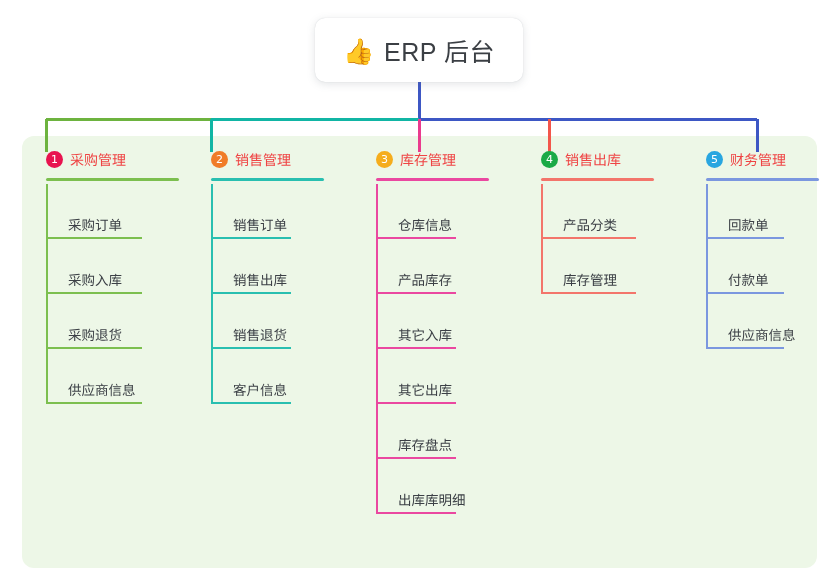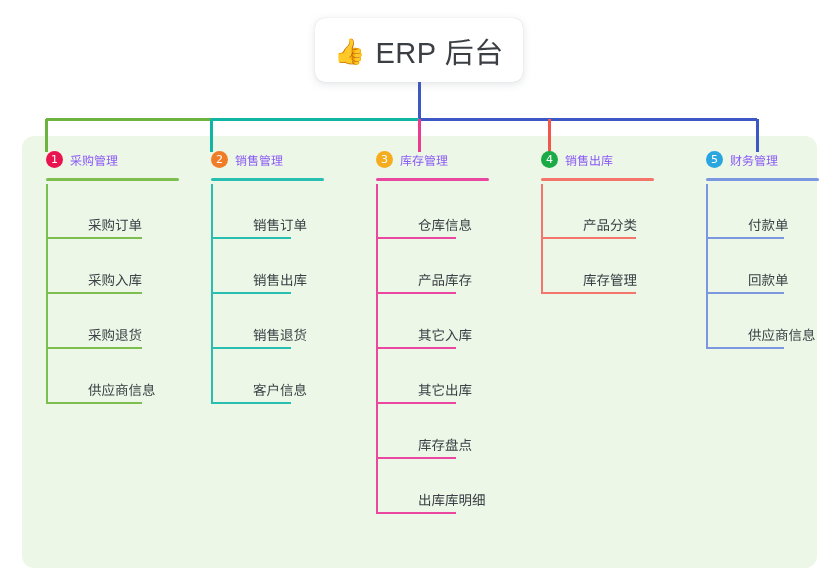--- a/index.html
+++ b/index.html
@@ -24,21 +24,21 @@
     display:flex;align-items:center;justify-content:center;
     gap:10px;
     box-sizing:border-box;
   }
   .root-emoji{
     font-size:25px;line-height:1;
     font-family:"DejaVu Sans",sans-serif;
     transform:translateY(1px);
   }
   .root-title{
-    font-size:29px;color:#3b3f44;letter-spacing:.5px;white-space:nowrap;text-align:right;
+    font-size:25px;color:#3b3f44;letter-spacing:.5px;white-space:nowrap;text-align:right;
   }
 
   
   .panel{
     position:absolute;
     left:22px;top:136px;
     width:795px;height:432px;
     background:#edf7e7;
     border-radius:12px;
   }
@@ -55,42 +55,41 @@
     padding-left:12px;
   }
   .badge{
     width:17px;height:17px;border-radius:50%;
     display:flex;align-items:center;justify-content:center;
     color:#fff;font-size:11px;line-height:1;
     font-family:"DejaVu Sans",sans-serif;
     flex:0 0 auto;
     box-sizing:border-box;
   }
-  .head-text{font-size:12px;color:#8b5cf6;white-space:nowrap;}
+  .head-text{font-size:14px;color:#ef4444;white-space:nowrap;}
   .head-rule{
     position:absolute;left:12px;top:32px;height:3px;border-radius:2px;
   }
 
   .items{position:relative;margin-top:12px;padding-left:12px;}
   .item{
     position:relative;
     height:55px;
     display:flex;align-items:flex-end;
     box-sizing:border-box;
   }
   .item .stem{
     position:absolute;left:0;top:0;bottom:0;width:2px;
   }
   .item .rule{
     position:absolute;left:0;bottom:0;height:2px;
   }
   .item-text{
     font-size:13.5px;color:#3c4046;white-space:nowrap;
     padding:0 0 5px 22px;
-    margin-left:20px;
   }
   .item.last .stem{bottom:0;}
 </style>
 </head>
 <body>
 
 <div id="stage">
 
   <div class="panel"></div>
 
@@ -231,26 +230,26 @@
       <div class="col" style="left: 694px;">
         <div class="col-head">
           <span class="badge" style="background: rgb(41, 166, 224);">5</span>
           <span class="head-text">财务管理</span>
           <div class="head-rule" style="background: rgb(123, 151, 223); width: 113px;"></div>
         </div>
         <div class="items">
           <div class="item">
             <span class="stem" style="background: rgb(123, 151, 223);"></span>
             <span class="rule" style="background: rgb(123, 151, 223); width: 78px;"></span>
-            <span class="item-text">付款单</span>
+            <span class="item-text">回款单</span>
           </div>
           <div class="item">
             <span class="stem" style="background: rgb(123, 151, 223);"></span>
             <span class="rule" style="background: rgb(123, 151, 223); width: 78px;"></span>
-            <span class="item-text">回款单</span>
+            <span class="item-text">付款单</span>
           </div>
           <div class="item last">
             <span class="stem" style="background: rgb(123, 151, 223);"></span>
             <span class="rule" style="background: rgb(123, 151, 223); width: 78px;"></span>
             <span class="item-text">供应商信息</span>
           </div>
         </div>
       </div>
     </div>
 

